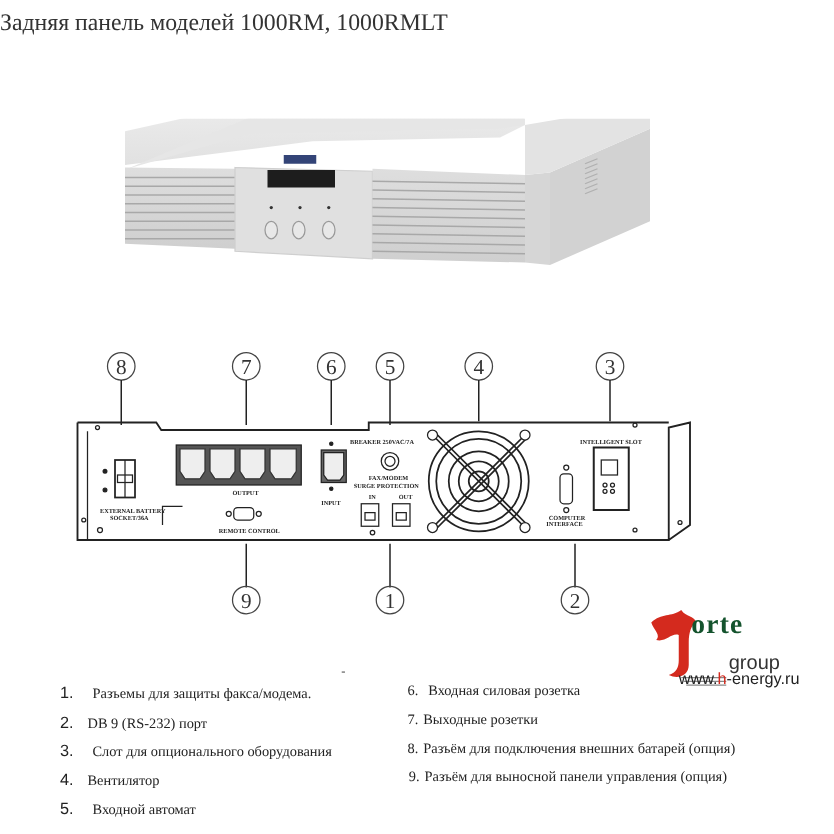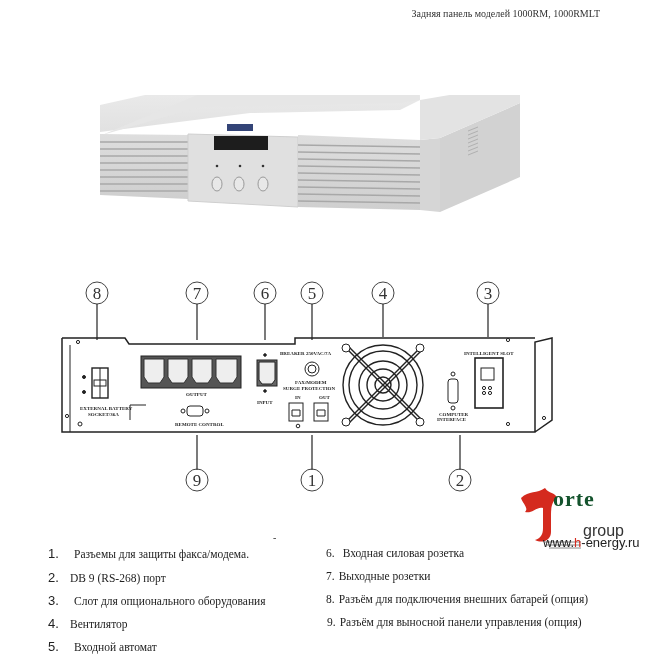--- a/index.html
+++ b/index.html
@@ -1,17 +1,17 @@
 <!DOCTYPE html>
 <html><head>
 <meta charset="utf-8">
 <style>
   html,body{margin:0;padding:0;background:#fff;}
   body{width:667px;height:667px;position:relative;overflow:hidden;font-family:"Liberation Serif",serif;color:#222;}
-  .title{position:absolute;left:0;width:600px;top:8px;text-align:right;font-size:10px;color:#333;}
+  .title{position:absolute;left:0;width:600px;top:8px;text-align:left;font-size:19px;color:#333;}
   .ups-photo{position:absolute;left:100px;top:95px;width:460px;height:140px;}
   .diagram{position:absolute;left:50px;top:270px;width:540px;height:230px;}
   .small-label{font-family:"Liberation Serif",serif;font-weight:bold;font-size:5px;fill:#222;}
   .callout-num{font-family:"Liberation Serif",serif;font-size:17px;fill:#333;}
   .legend{position:absolute;font-size:11.5px;color:#222;}
   .legend .item{position:absolute;white-space:nowrap;}
   .legend .num-sans{font-family:"Liberation Sans",sans-serif;font-size:13px;color:#222;display:inline-block;width:26px;}
   .legend .num-serif{font-family:"Liberation Serif",serif;margin-right:8px;}
   .logo{position:absolute;left:515px;top:484px;width:120px;height:68px;}
   .logo-url{position:absolute;left:543px;top:535px;font-family:"Liberation Sans",sans-serif;font-size:13px;color:#222;white-space:nowrap;}
@@ -232,21 +232,21 @@
 <div class="logo-group">group</div>
 <div class="logo-url">
   <span>www.</span><span class="accent">h</span><span>-energy.ru</span>
 </div>
 
 <div class="legend">
   <div class="item" style="left:48px;top:546px;">
     <span class="num-sans">1.</span><span>Разъемы для защиты факса/модема.</span>
   </div>
   <div class="item" style="left:48px;top:570px;">
-    <span class="num-sans" style="width:22px">2.</span><span>DB 9 (RS-268) порт</span>
+    <span class="num-sans" style="width:22px">2.</span><span>DB 9 (RS-232) порт</span>
   </div>
   <div class="item" style="left:48px;top:593px;">
     <span class="num-sans">3.</span><span>Слот для опционального оборудования</span>
   </div>
   <div class="item" style="left:48px;top:616px;">
     <span class="num-sans" style="width:22px">4.</span><span>Вентилятор</span>
   </div>
   <div class="item" style="left:48px;top:639px;">
     <span class="num-sans">5.</span><span>Входной автомат</span>
   </div>

